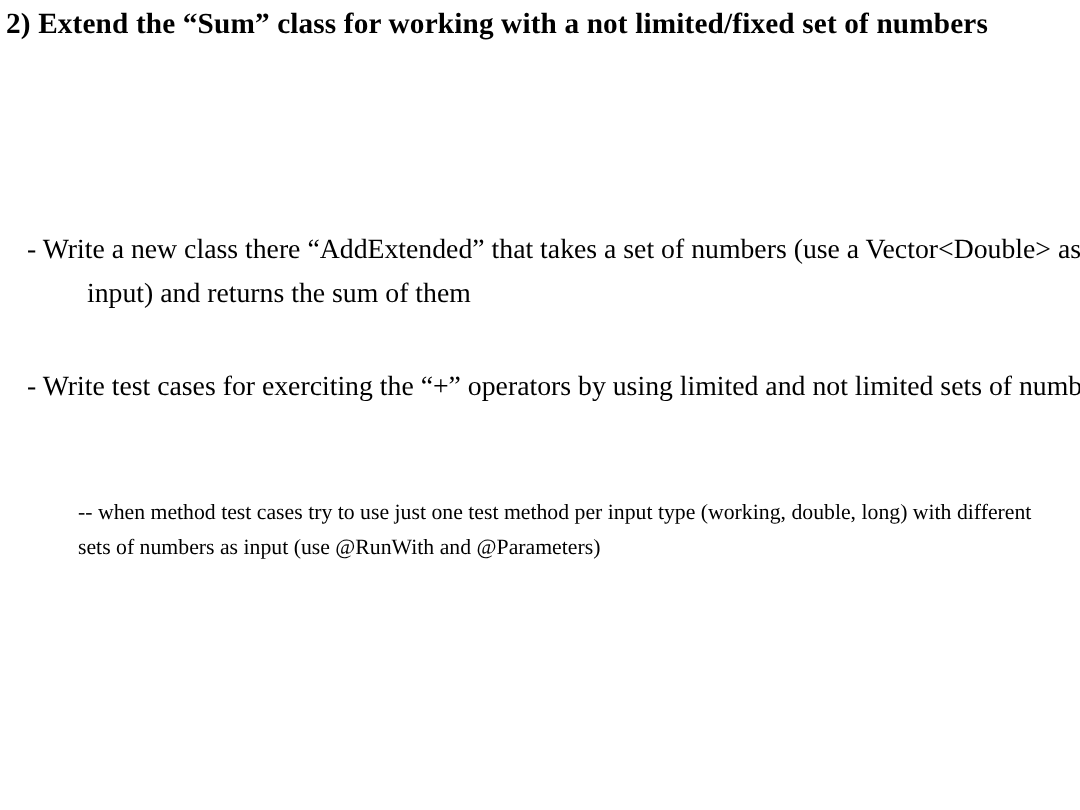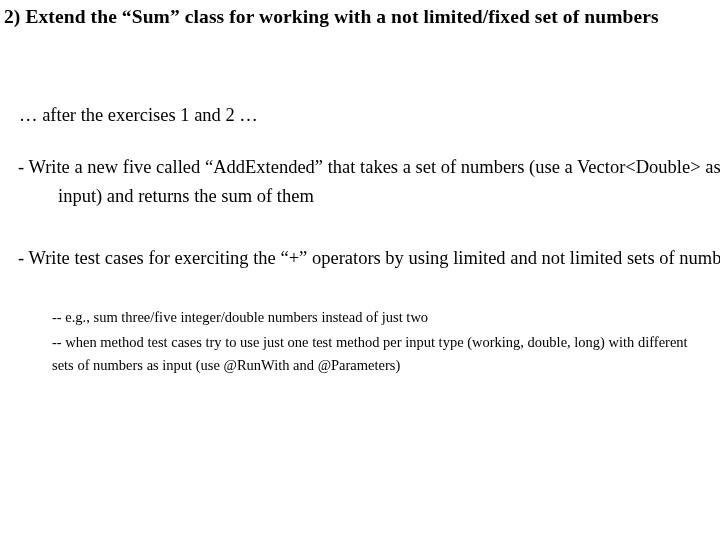--- a/index.html
+++ b/index.html
@@ -113,33 +113,29 @@
 </style>
 </head>
 <body>
 
 <div class="slide">
 
   <div class="slide-title">2) Extend the “Sum” class for working with a not limited/fixed set of numbers</div>
 
   <div class="body-block">
 
-    <div class="para p-intro">… after the exercises 1 and 2 …</div>
 
     <div class="para p-bullet1">
-      <span class="lead">- </span><span>Write a new five called “</span><span class="ital">AddExtended</span><span class="ital" style="font-style:normal">” that takes a set of numbers (use a Vector&lt;Double&gt; as input) and returns the sum of them</span>
+      <span class="lead">- </span><span>Write a new class there “</span><span class="ital">AddExtended</span><span class="ital" style="font-style:normal">” that takes a set of numbers (use a Vector&lt;Double&gt; as input) and returns the sum of them</span>
     </div>
 
     <div class="para p-bullet2">
       <span class="lead">- </span><span>Write test cases for exerciting the “+” operators by using limited and not limited sets of numbers</span>
     </div>
 
-    <div class="para p-sub1">
-      <span>-- </span><span>e.g., sum three/five integer/double numbers instead of just two</span>
-    </div>
 
     <div class="para p-sub2">
       <span>-- </span><span>when method test cases try to use just </span><span class="under">one</span><span> test method per input type (working, double, long) with </span><span class="under">different sets</span><span> of numbers as input (use @RunWith and @Parameters)</span>
     </div>
 
 
   </div>
 </div>
 
 </body></html>

